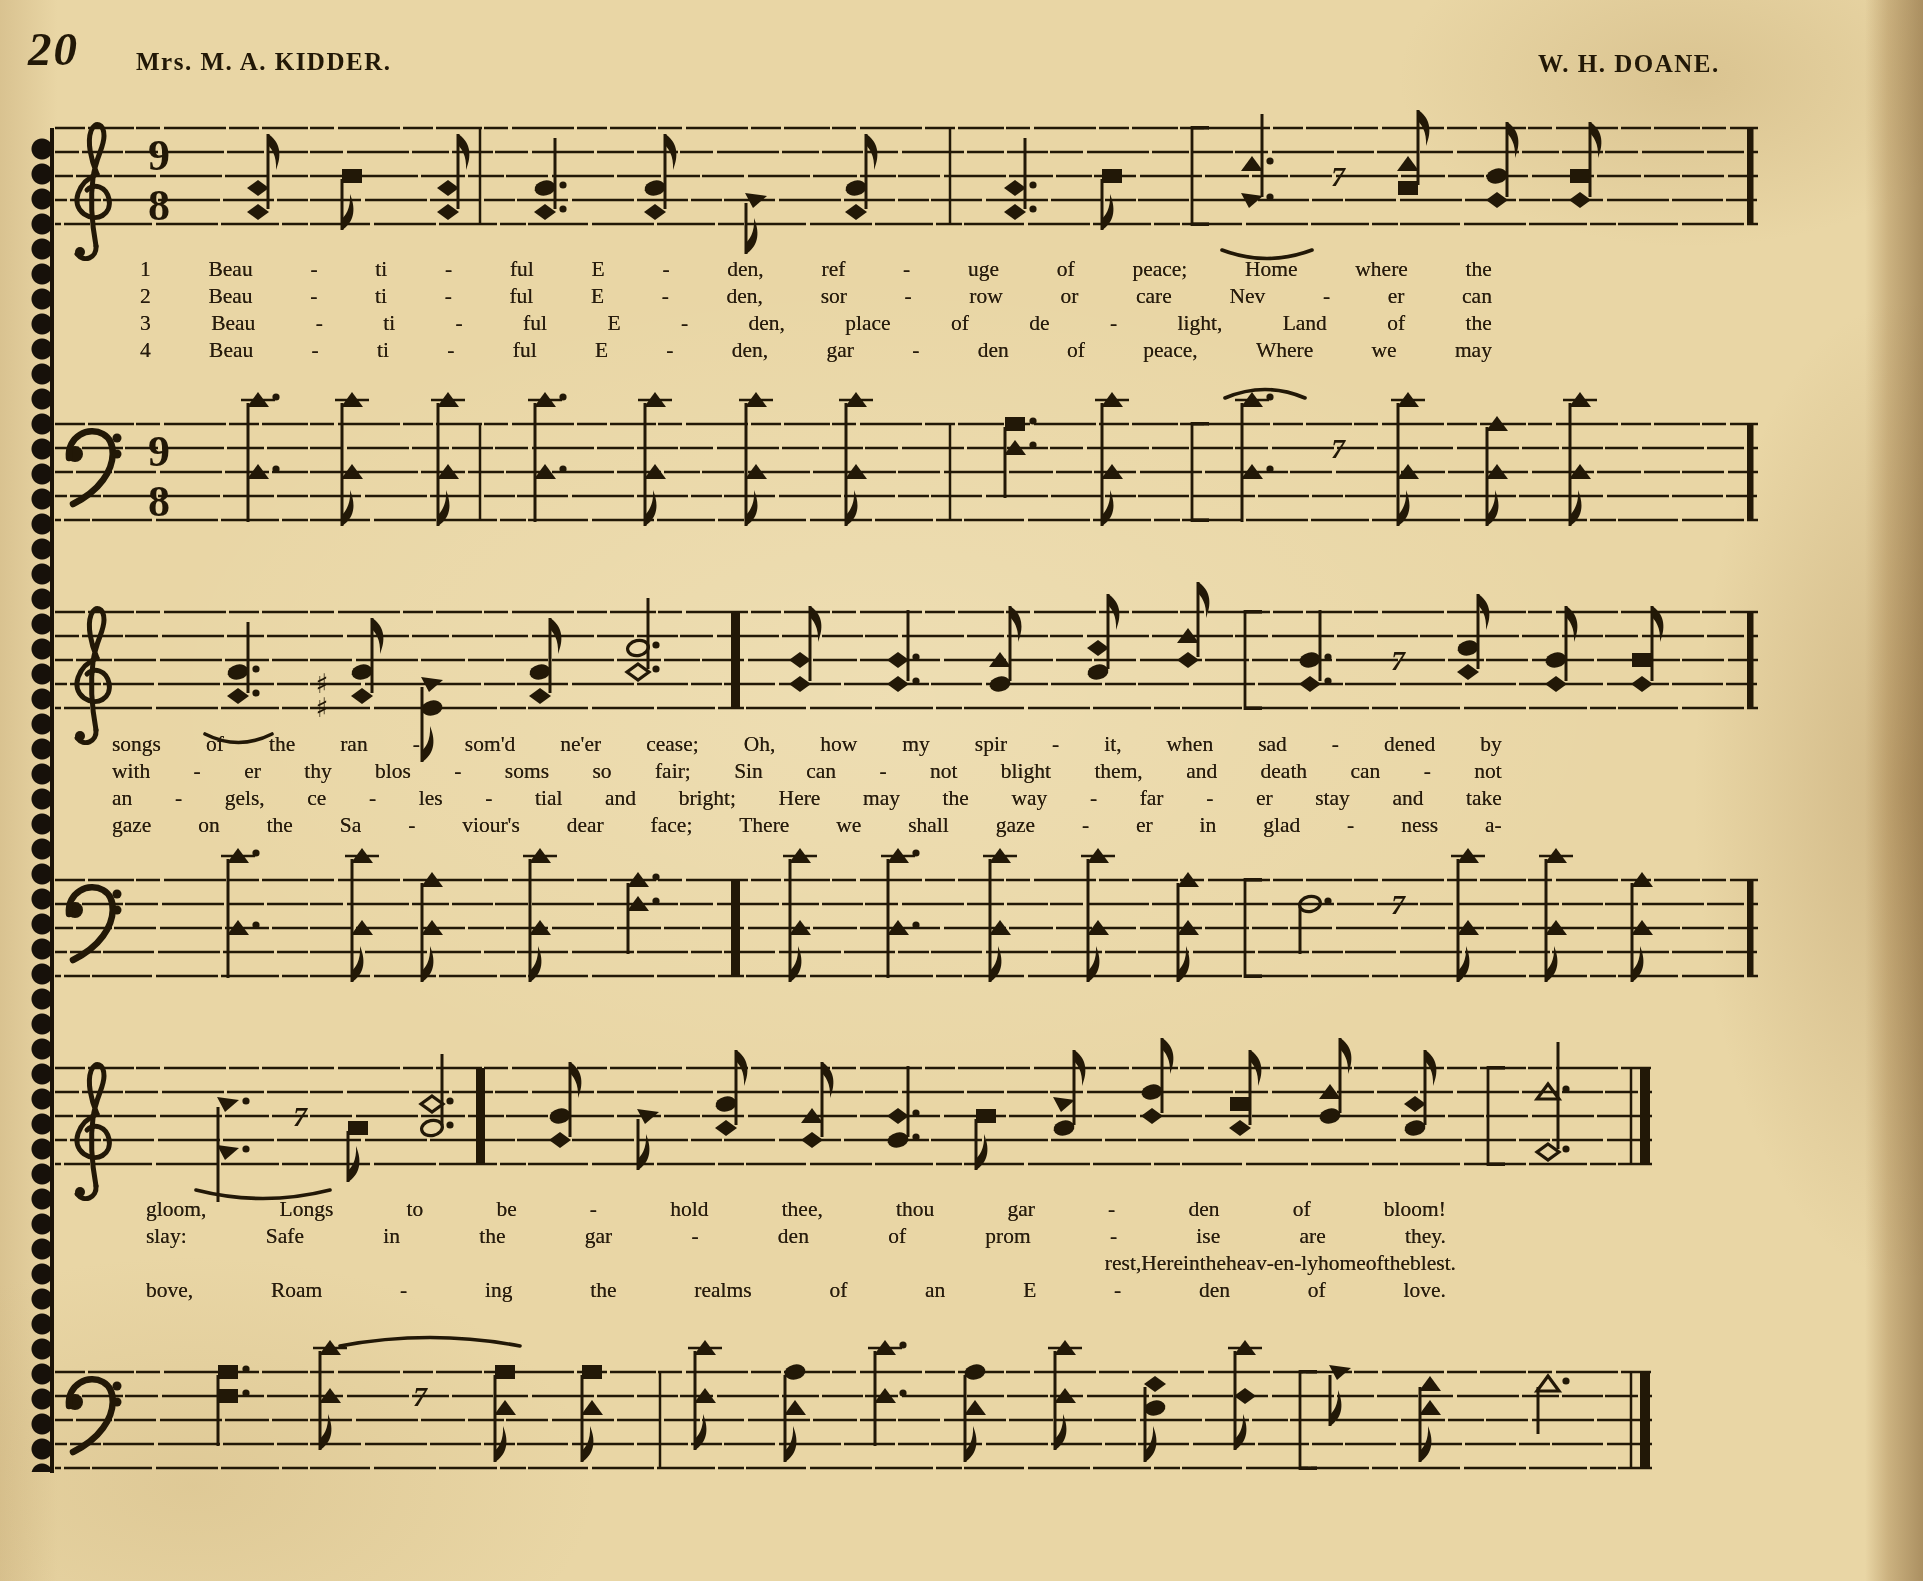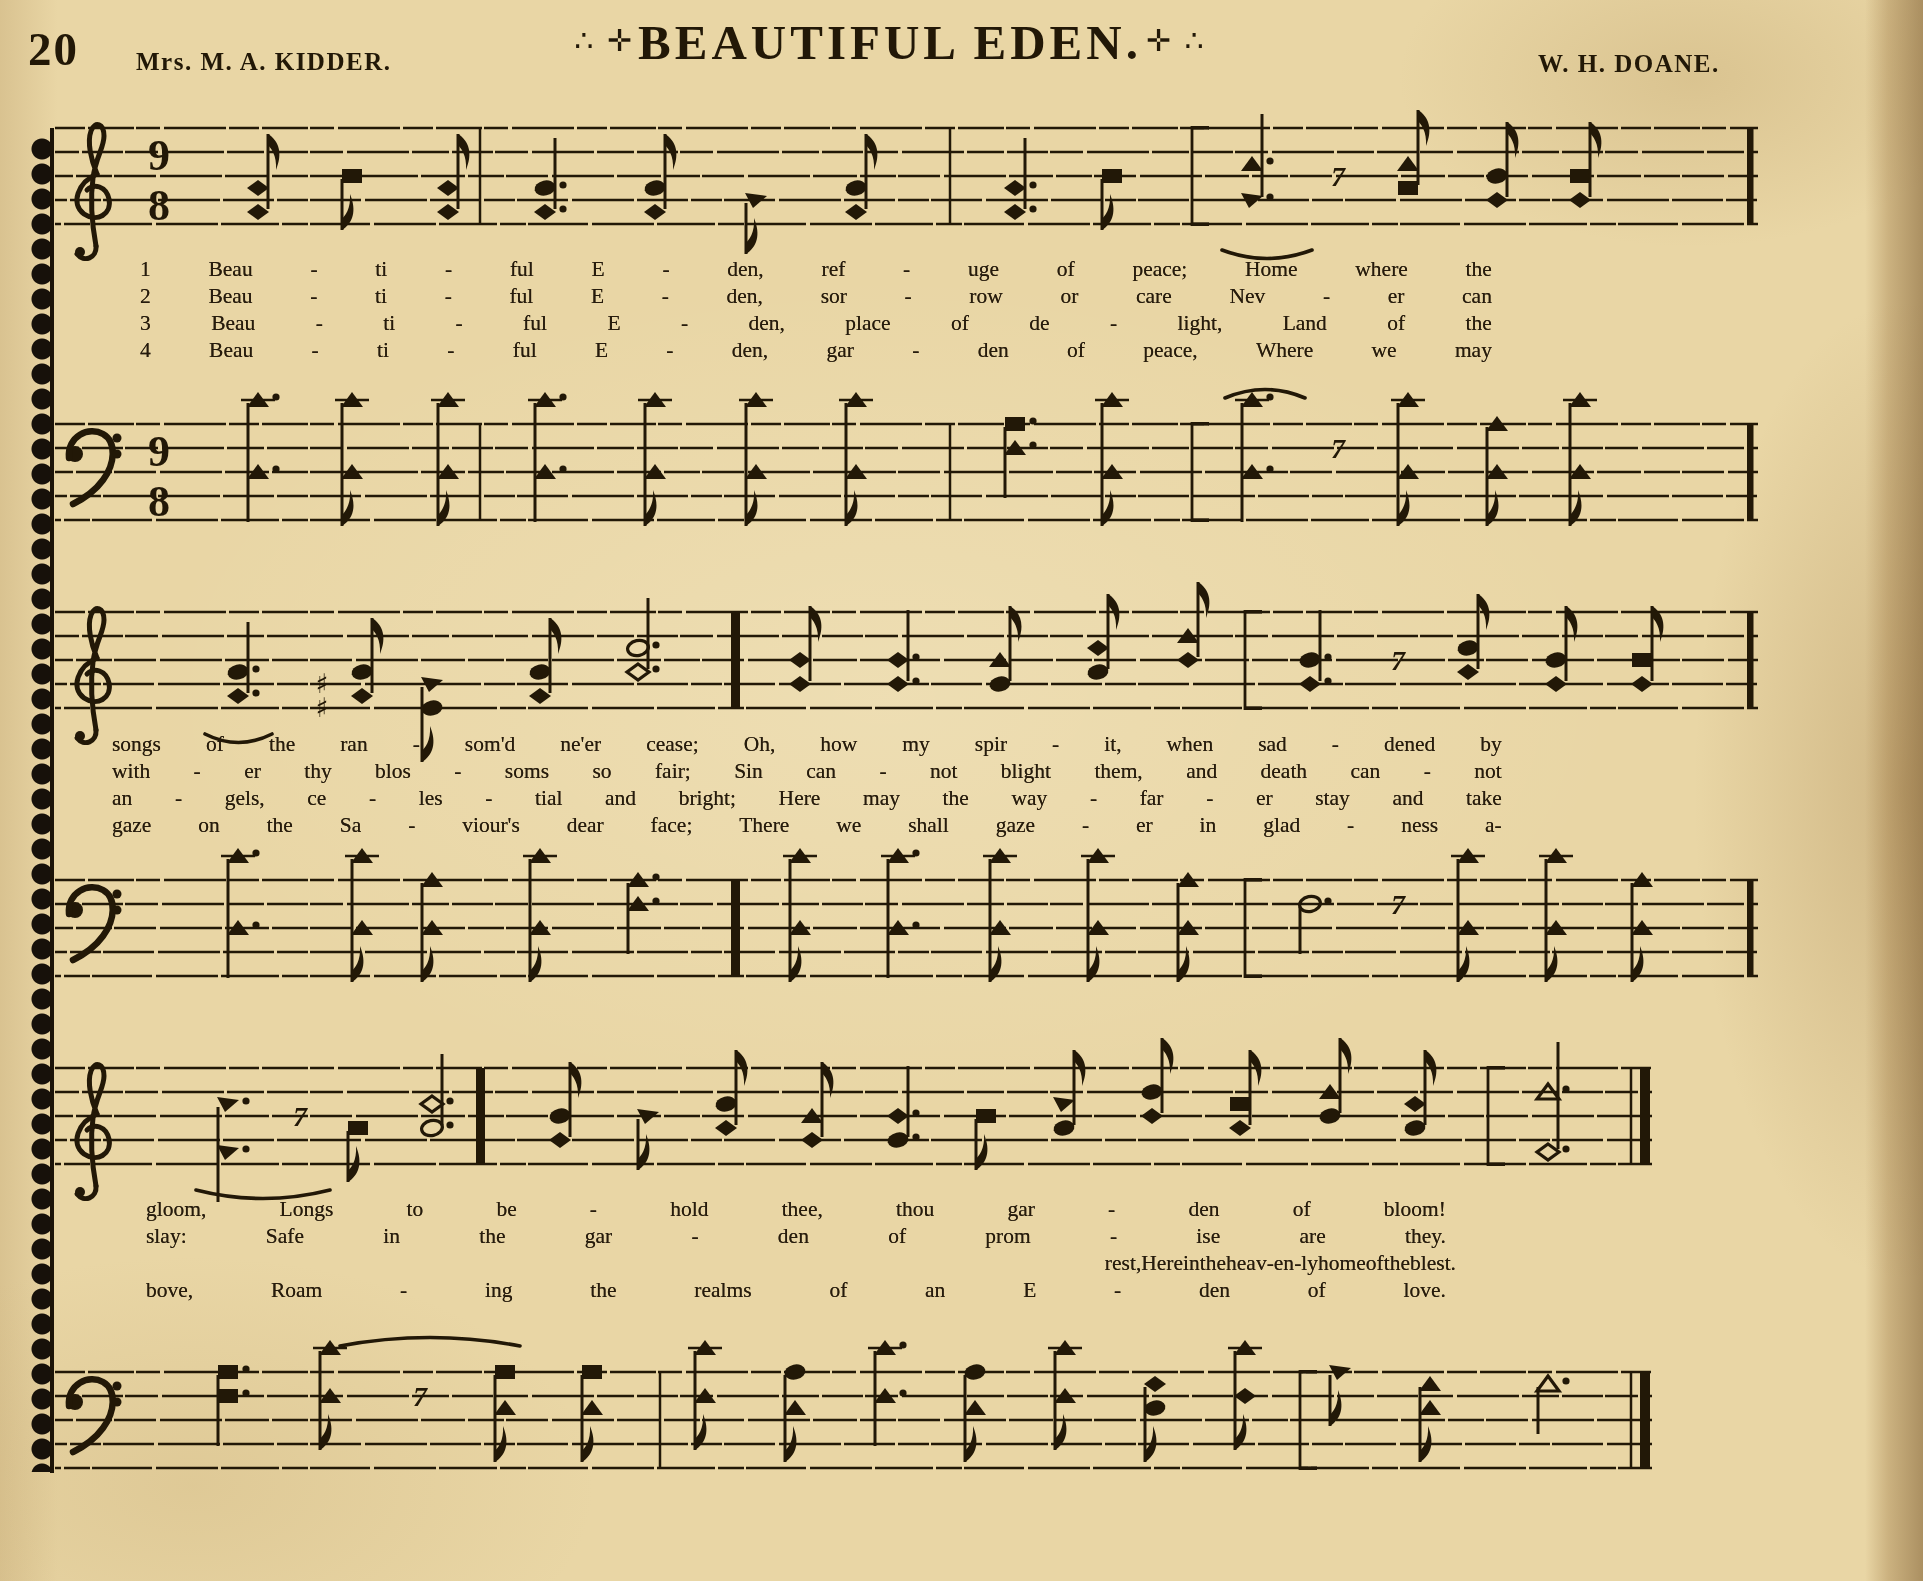--- a/index.html
+++ b/index.html
@@ -14,21 +14,21 @@
       linear-gradient(90deg, rgba(160,124,70,.22) 0, rgba(160,124,70,0) 3%);
     font-family:"Liberation Serif", serif; color:#221807;
   }
   .edge-shade{position:absolute; right:0; top:0; width:58px; height:100%;
     background:linear-gradient(90deg, rgba(148,110,58,0) 0, rgba(148,110,58,.35) 40%, rgba(120,86,42,.55) 100%);}
   .gutter-line{position:absolute; left:50px; top:128px; width:4px; height:1345px; background:#1c1408;}
   .scallops{position:absolute; left:27px; top:136px; width:24px; height:1336px;
     background-image:radial-gradient(circle at 15px 13px, #17110a 10px, rgba(23,17,10,0) 11px);
     background-size:24px 25px; background-repeat:repeat-y;}
   .hdr{position:absolute; white-space:nowrap;}
-  .page-num{left:28px; top:22px; font-size:47px; font-weight:bold; letter-spacing:2px;}
+  .page-num{left:28px; top:22px; font-size:47px; font-weight:bold; letter-spacing:2px;font-style:italic;}
   .author{left:136px; top:48px; font-size:25px; font-weight:bold; letter-spacing:1.5px;}
   .composer{left:1538px; top:50px; font-size:25px; font-weight:bold; letter-spacing:1.5px;}
   .title-row{position:absolute; left:0; top:14px; width:1780px; text-align:center;}
   .title-main{font-size:49px; font-weight:bold; letter-spacing:4px;}
   .title-orn{font-size:30px; font-family:"DejaVu Sans", sans-serif; vertical-align:8px; padding:0 4px; letter-spacing:2px;}
   .subtitle{position:absolute; left:0; top:84px; width:1780px; text-align:center; font-size:21px; font-weight:bold; letter-spacing:.4px;}
   .lyric-line{position:absolute; display:flex; justify-content:space-between; align-items:baseline;
     font-size:21.5px; line-height:26px; color:#261b0c; text-shadow:0 0 .5px rgba(38,27,12,.8);}
   .lyric-line span{white-space:pre;}
   .staff-box{position:absolute;}
@@ -39,23 +39,20 @@
 
 <div class="page">
 
   <div class="edge-shade"></div>
   <div class="scallops"></div>
   <div class="gutter-line"></div>
 
   <div class="hdr page-num">20</div>
   <div class="hdr author">Mrs. M. A. KIDDER.</div>
 
-  <div class="title-row">
-    <span class="title-orn">∴ ✛</span><span class="title-main">BEAUTIFUL EDEN.</span><span class="title-orn">✛ ∴</span>
-  </div>
 
   <div class="hdr composer">W. H. DOANE.</div>
 
   <div class="staff-box" style="left: 21px; top: 28px;">
       <svg width="1771" height="288">
         <line x1="34" x2="1737" y1="100" y2="100" stroke="#221807" stroke-width="2.6" stroke-dasharray="30 3 46 2 24 4 62 3" stroke-dashoffset="0"></line>
         <line x1="34" x2="1737" y1="124" y2="124" stroke="#221807" stroke-width="2.6" stroke-dasharray="37 3 41 2 33 4 62 3" stroke-dashoffset="13"></line>
         <line x1="34" x2="1737" y1="148" y2="148" stroke="#221807" stroke-width="2.6" stroke-dasharray="44 3 36 2 42 4 62 3" stroke-dashoffset="26"></line>
         <line x1="34" x2="1737" y1="172" y2="172" stroke="#221807" stroke-width="2.6" stroke-dasharray="51 3 31 2 51 4 62 3" stroke-dashoffset="39"></line>
         <line x1="34" x2="1737" y1="196" y2="196" stroke="#221807" stroke-width="2.6" stroke-dasharray="58 3 26 2 60 4 62 3" stroke-dashoffset="52"></line>

